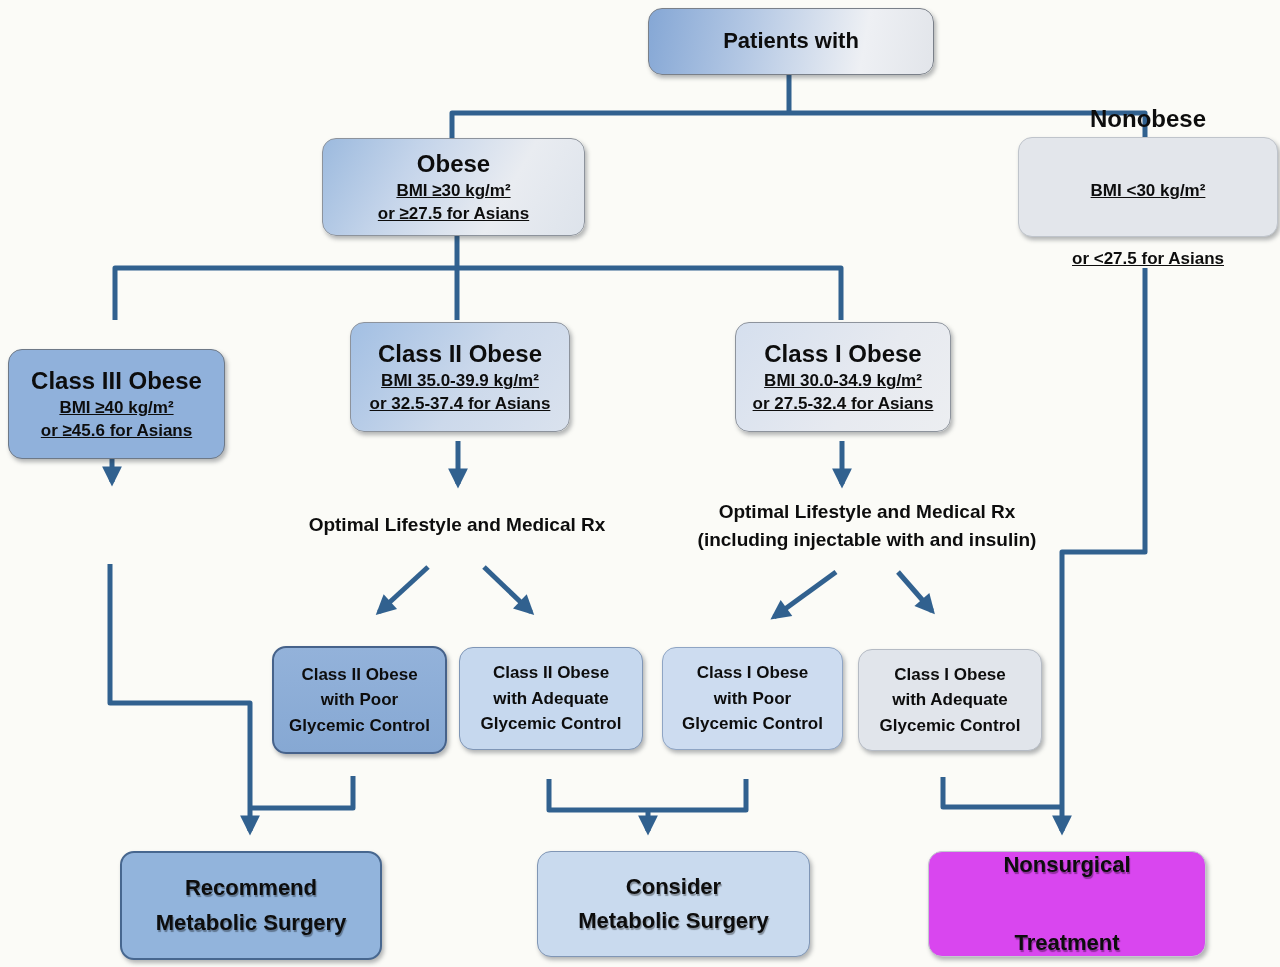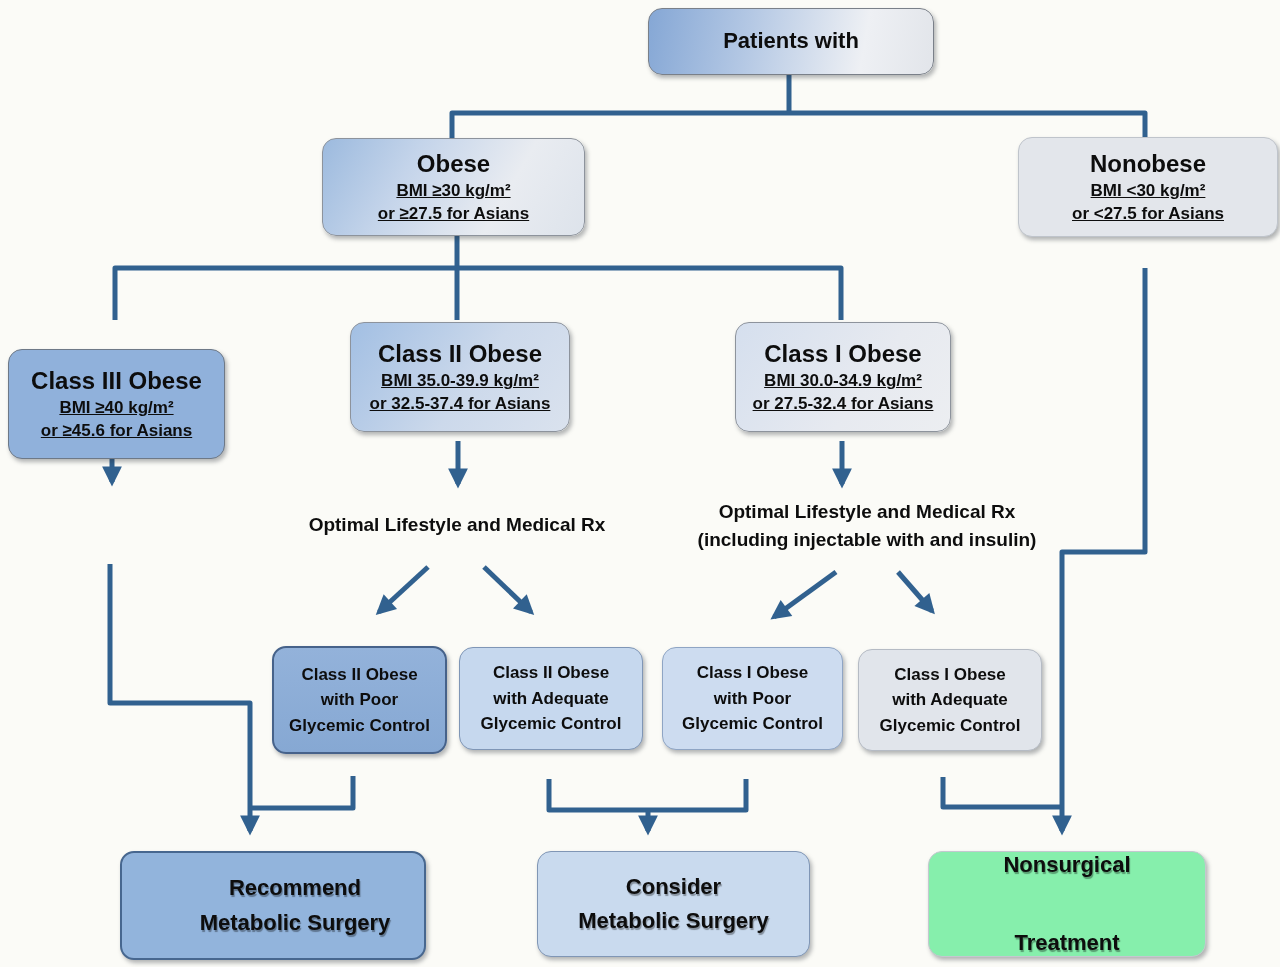--- a/index.html
+++ b/index.html
@@ -36,41 +36,41 @@
   .t-mid{font-size:17px;line-height:1.5;}
   .t-big{font-size:22px;line-height:1.55;}
 
   
   .patients{left:648px;top:8px;width:284px;height:65px;font-size:22px;line-height:1.4;
     background:linear-gradient(100deg,#85a7d5 0%,#b4c8e4 35%,#eef0f4 75%,#e2e5ea 100%);
     border-color:#7a8089;}
   .obese{left:322px;top:138px;width:261px;height:96px;
     background:linear-gradient(120deg,#9cbade 0%,#c4d4ea 32%,#e9ecf1 68%,#dde3eb 100%);}
   .nonobese{left:1018px;top:137px;width:258px;height:98px;
-    background:#e3e6eb;border-color:#bfc4cb;}
+    background:#e3e6eb;border-color:#bfc4cb;gap:45px;}
   .class3{left:8px;top:323px;width:215px;height:108px;
     background:#90b1db;border-color:#6e7987;margin-top:26px;}
   .class2{left:350px;top:322px;width:218px;height:108px;
     background:linear-gradient(125deg,#a2bfe3 0%,#ccd9eb 55%,#dae2ee 100%);}
   .class1{left:735px;top:322px;width:214px;height:108px;
     background:linear-gradient(125deg,#d5dfee 0%,#e7eaf0 60%,#eceef1 100%);}
   .c2poor{left:272px;top:646px;width:171px;height:104px;
     background:linear-gradient(180deg,#93b2da,#86a8d3);border:2px solid #46628a;}
   .c2adequate{left:459px;top:647px;width:182px;height:101px;
     background:#c6d8ee;border-color:#7f96b6;}
   .c1poor{left:662px;top:647px;width:179px;height:101px;
     background:#cddcf0;border-color:#8fa5c4;}
   .c1adequate{left:858px;top:649px;width:182px;height:100px;
     background:#e1e5eb;border-color:#b5bbc4;}
   .recommend{left:120px;top:851px;width:258px;height:105px;
-    background:#92b4dc;border:2px solid #47678f;padding-left:44px;}
+    background:#92b4dc;border:2px solid #47678f;}
   .consider{left:537px;top:851px;width:271px;height:104px;
     background:#c9daee;border-color:#8096b5;}
   .nonsurgical{left:928px;top:851px;width:276px;height:104px;
-    background:#86efac;border-color:#c3c8cf;gap:44px;}
+    background:#d946ef;border-color:#c3c8cf;gap:44px;}
   .shadow-text{text-shadow:1px 2px 1px rgba(0,0,0,.35);}
 
   
   .expedited{left:0px;top:497px;width:222px;height:58px;font-size:20px;line-height:1.35;}
   .optimal-mid{left:292px;top:509px;width:330px;height:32px;font-size:19px;}
   .optimal-right{left:660px;top:497px;width:414px;height:58px;font-size:19px;line-height:1.45;}
 </style>
 </head>
 <body>
 

